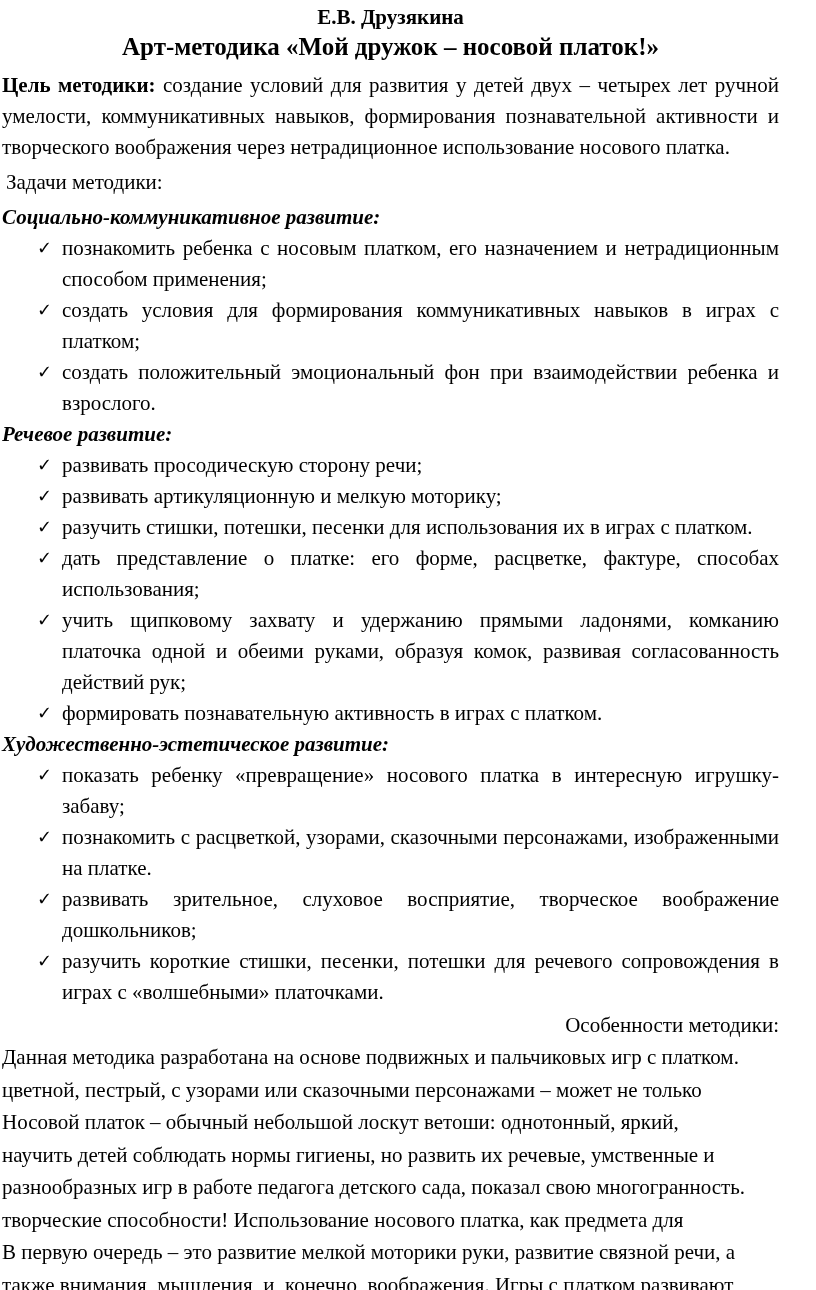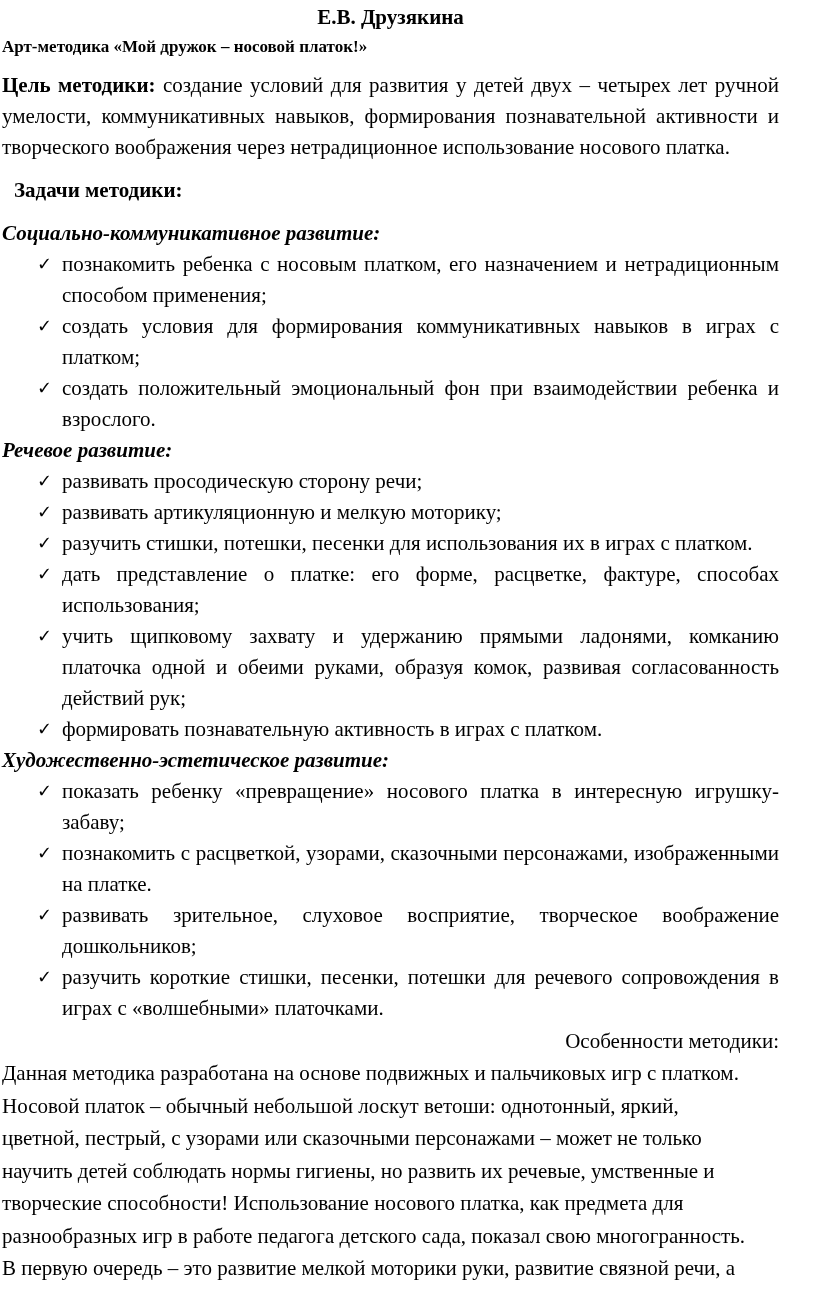--- a/index.html
+++ b/index.html
@@ -4,24 +4,24 @@
 <style>
   html, body { margin: 0; padding: 0; background: #ffffff; }
   body {
     width: 816px; height: 1290px; overflow: hidden;
     font-family: "Liberation Serif", "DejaVu Serif", serif;
     color: #000; font-size: 21px; line-height: 31px;
   }
   .page { position: relative; width: 781px; padding: 0 2px 0 2px; box-sizing: border-box; }
   .bold { font-weight: bold; }
   .author { margin-top: 2px; font-size: 21px; font-weight: bold; text-align: center; line-height: 30px; }
-  .title { font-size: 17px; font-weight: bold; line-height: 30px; margin-bottom: 4px; }
+  .title { font-size: 25px; font-weight: bold; text-align: center; line-height: 30px; margin-bottom: 4px; }
   .p { text-align: justify; margin: 0; }
   .goal { margin-top: 8px; text-align: justify; text-align-last: left; }
-  .section-label { font-weight: bold; margin: 12px; }
+  .section-label { font-weight: normal; margin: 4px; }
   .sub-label { font-weight: bold; font-style: italic; margin: 0; }
   ul.checks { list-style: none; margin: 0; padding: 0; }
   ul.checks li { position: relative; padding-left: 60px; text-align: justify; text-align-last: left; }
   ul.checks li .check { position: absolute; left: 35px; top: 0; font-size: 18px; }
   .features-title { font-weight: normal; text-align: right; margin: 2px 0 0 0; }
   .features { text-align: left; margin: 0; line-height: 32.5px; }
 </style>
 </head>
 <body>
 
@@ -57,21 +57,21 @@
   <ul class="checks">
     <li><span class="check">✓</span><span>показать ребенку «превращение» носового платка в интересную игрушку-забаву;</span></li>
     <li><span class="check">✓</span><span>познакомить с расцветкой, узорами, сказочными персонажами, изображенными на платке.</span></li>
     <li><span class="check">✓</span><span>развивать зрительное, слуховое восприятие, творческое воображение дошкольников;</span></li>
     <li><span class="check">✓</span><span>разучить короткие стишки, песенки, потешки для речевого сопровождения в играх с «волшебными» платочками.</span></li>
   </ul>
 
   <p class="features-title">Особенности методики:</p>
   <div class="features">
     <div>Данная методика разработана на основе подвижных и пальчиковых игр с платком.</div>
+    <div>цветной, пестрый, с узорами или сказочными персонажами – может не только</div>
     <div>Носовой платок – обычный небольшой лоскут ветоши: однотонный, яркий,</div>
-    <div>цветной, пестрый, с узорами или сказочными персонажами – может не только</div>
     <div>научить детей соблюдать нормы гигиены, но развить их речевые, умственные и</div>
+    <div>разнообразных игр в работе педагога детского сада, показал свою многогранность.</div>
     <div>творческие способности! Использование носового платка, как предмета для</div>
-    <div>разнообразных игр в работе педагога детского сада, показал свою многогранность.</div>
     <div>В первую очередь – это развитие мелкой моторики руки, развитие связной речи, а</div>
     <div>также внимания, мышления, и, конечно, воображения. Игры с платком развивают</div>
   </div>
 </div>
 
 </body></html>

